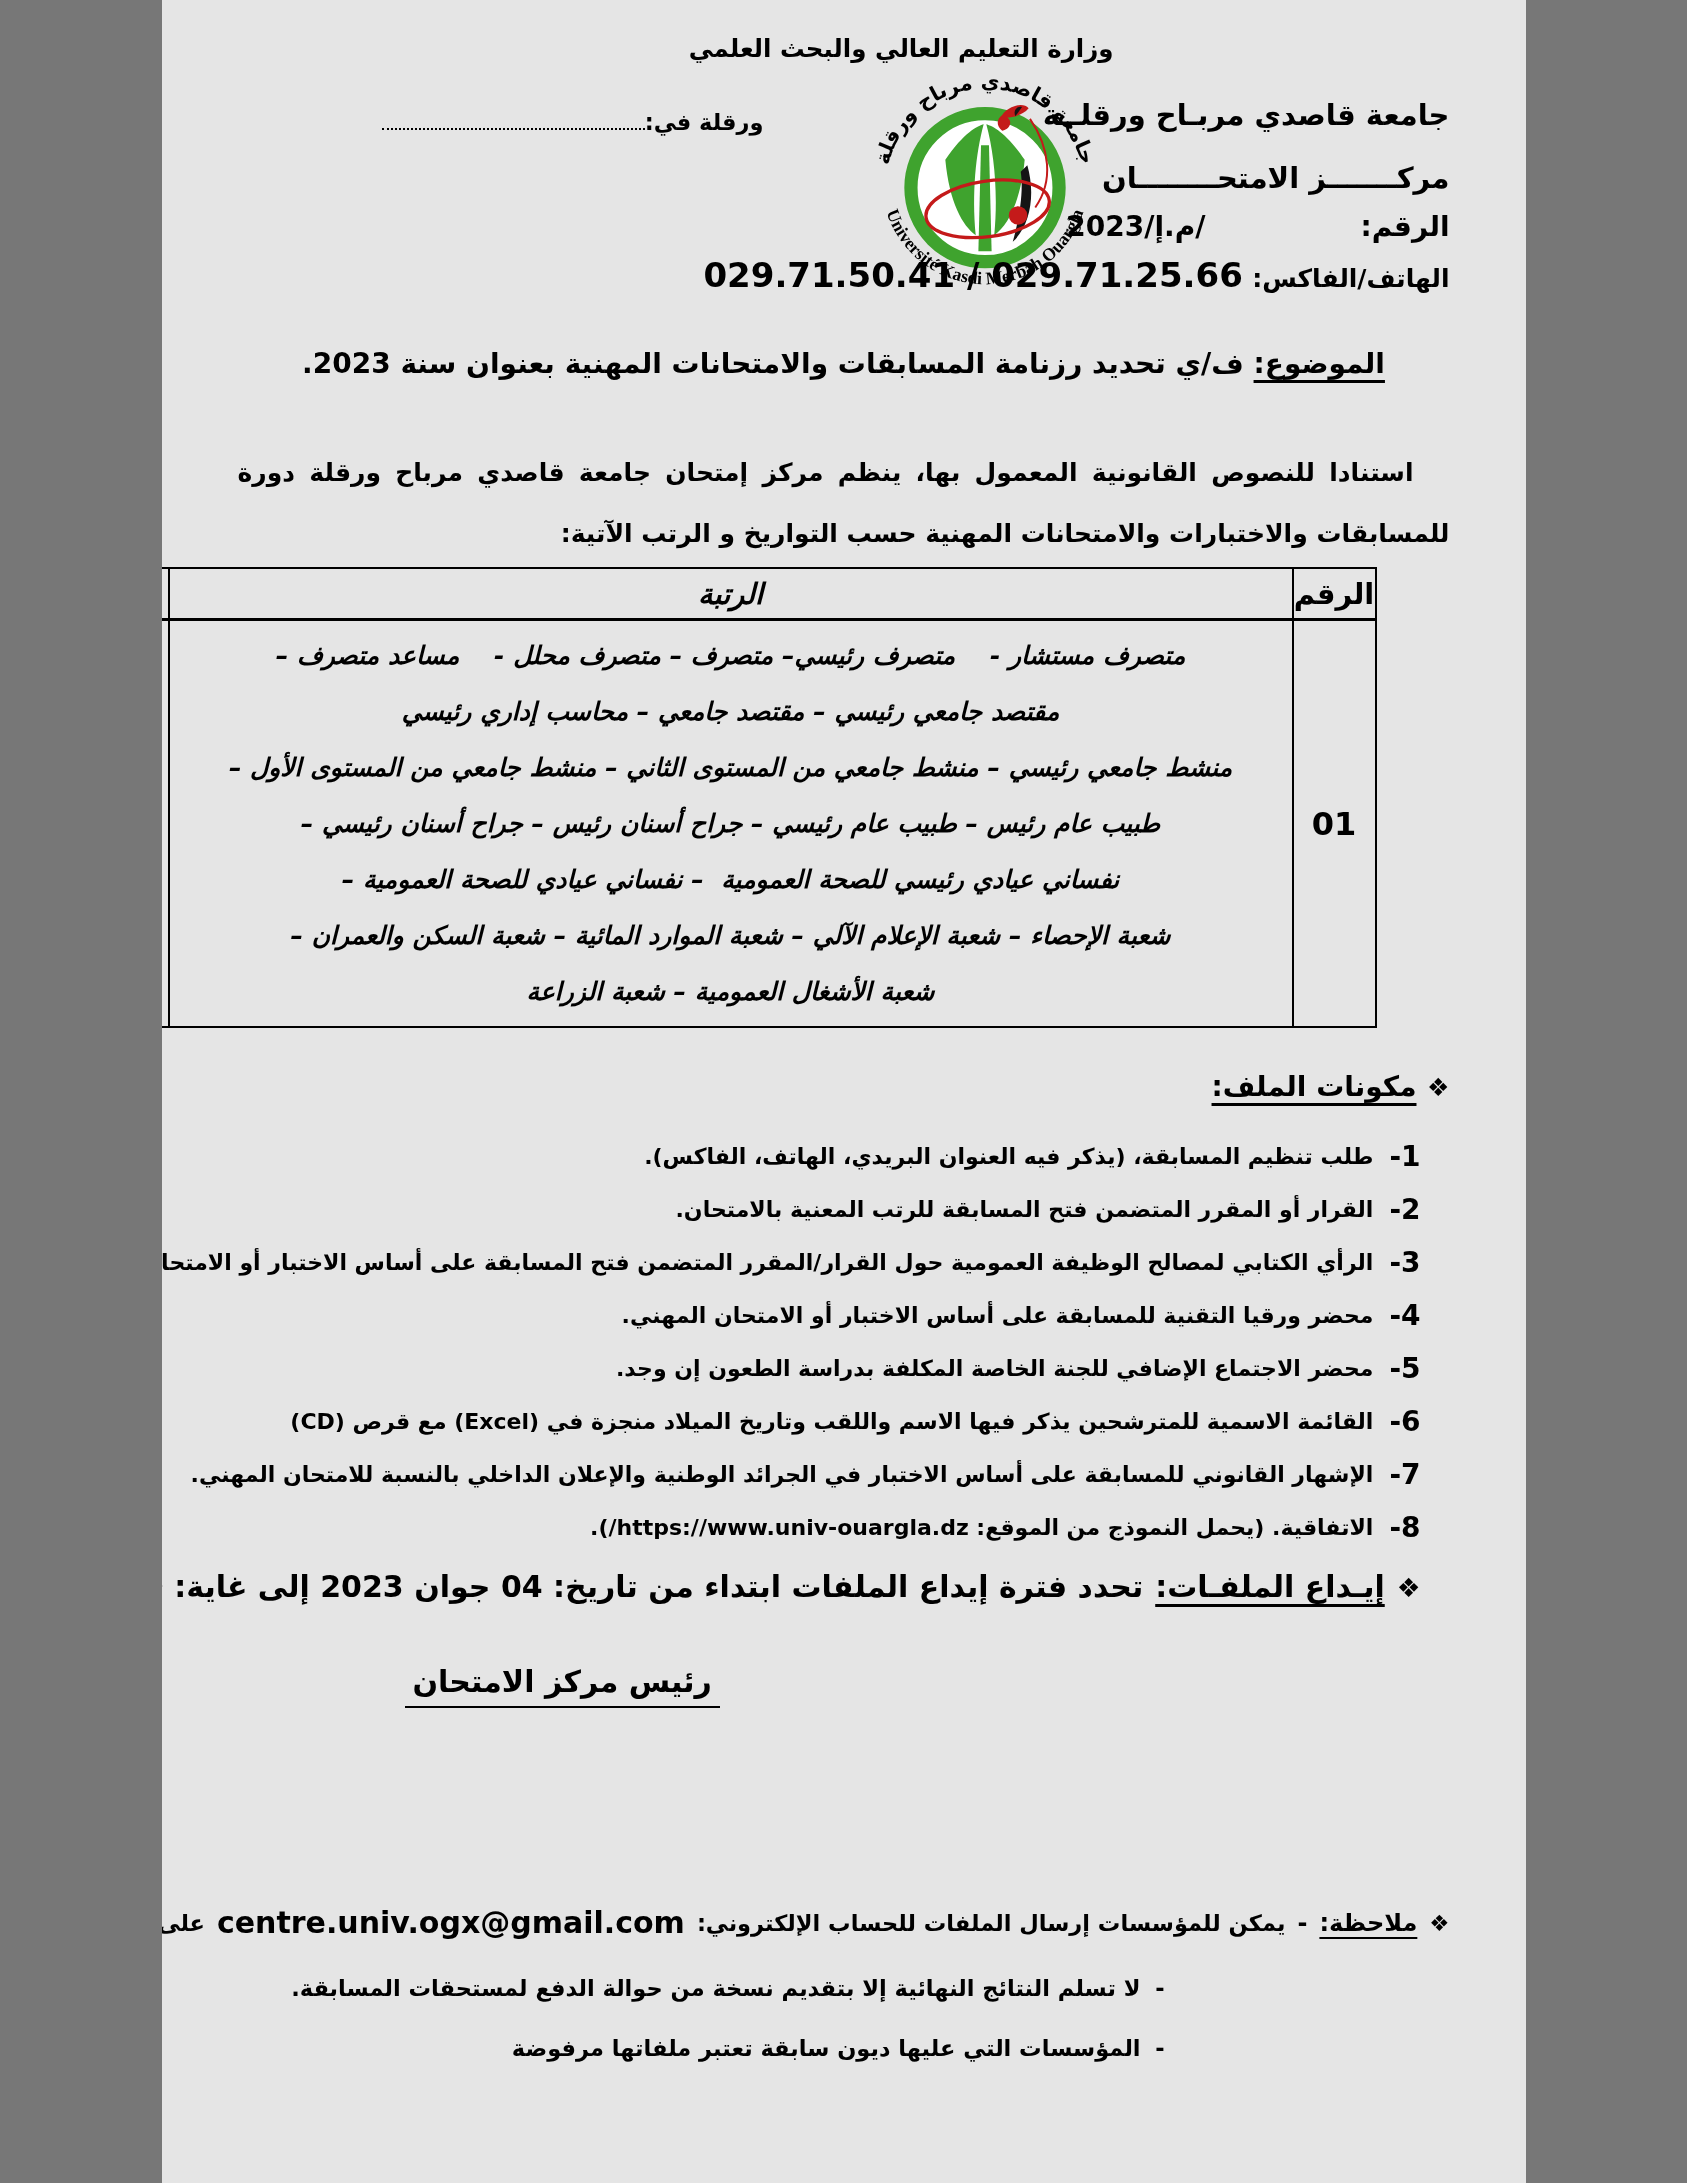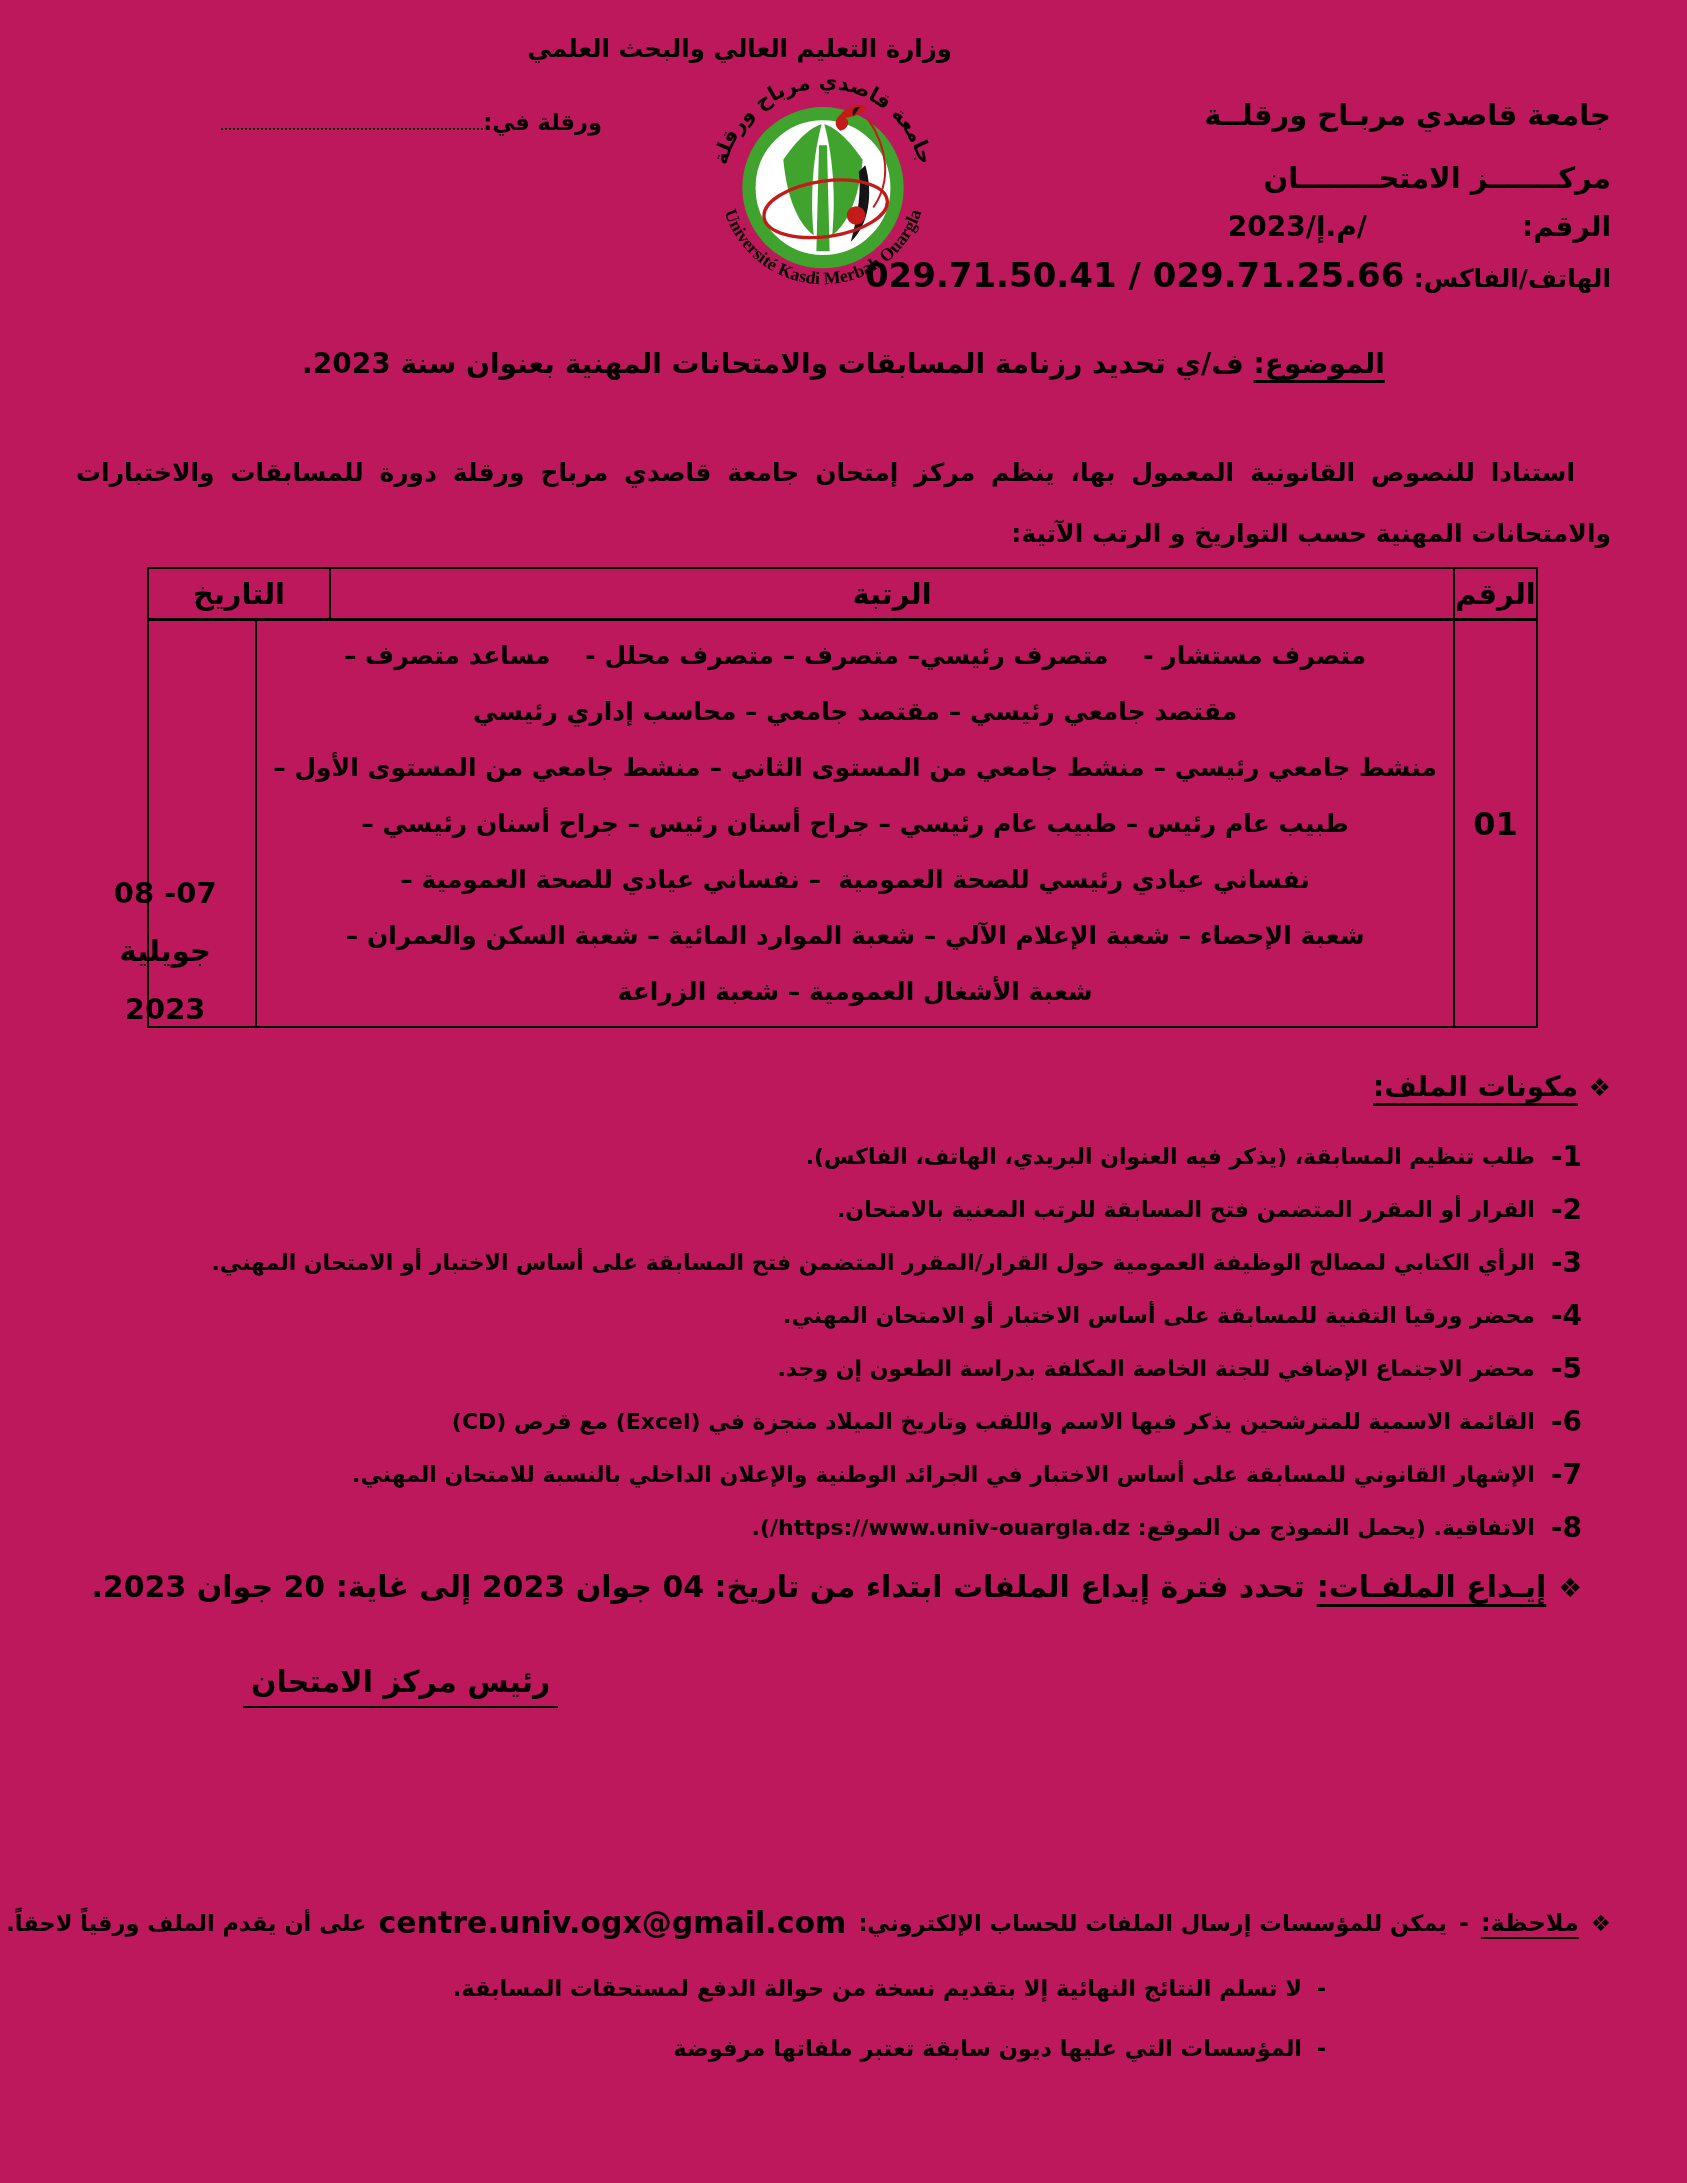--- a/index.html
+++ b/index.html
@@ -1,19 +1,19 @@
 <!DOCTYPE html>
 <html lang="ar" dir="rtl" style="font-size:10.6px"><head>
 <meta charset="utf-8">
 <style>
   * { margin:0; padding:0; box-sizing:border-box; }
   body { background:#777; font-family:"DejaVu Sans", sans-serif; }
   .page {
-    position:relative; width:1687px; height:2183px; margin:0 auto;
-    background:#be185d; color:#000; direction:rtl; overflow:hidden;
+    position:relative; width:1364px; height:2183px; margin:0 auto;
+    background:#e5e5e5; color:#000; direction:rtl; overflow:hidden;
   }
   .abs { position:absolute; }
   .nowrap { white-space:nowrap; }
 
   
   .ministry { top:34px; left:582px; width:370px; text-align:center;
               font-size:24.5px; font-weight:bold; white-space:nowrap; }
   .hdr-right { right:76px; text-align:right; }
   .university { top:98px; font-size:29px; font-weight:bold; }
   .exam-center { top:161px; font-size:29px; font-weight:bold; }
@@ -38,21 +38,21 @@
            line-height:61px; text-align:justify; text-indent:36px; }
 
   
   .doc-table { top:567px; right:149px; width:1391px; border:2.6px solid #000; }
   .trow { display:grid; grid-template-columns:81px 1fr 180px; }
   .thead .cell { border-bottom:3.3px solid #000; height:52px; display:flex;
                  align-items:center; justify-content:center;
                  font-size:29px; font-weight:bold; }
   .tbody .cell { min-height:405px; }
   .cell + .cell { border-left:0; }
-  .trow .cell:nth-child(2) { border-right:2px solid #000; border-left:2px solid #000; }
+  .trow .cell:nth-child(2) { border-right:2px solid #000; border-left:2px solid #000;font-style:italic; }
   .cell-num { display:flex; align-items:center; justify-content:center;
               font-size:32px; font-weight:bold; }
   .cell-ranks { display:flex; flex-direction:column; justify-content:space-between;
                 text-align:center; padding:6.6px 16px; }
   .rank-line { font-size:25px; font-weight:bold; line-height:56px; white-space:pre; }
   .cell-date { display:flex; flex-direction:column; justify-content:flex-end;
                align-items:center; gap:24px; text-align:center; }
   .date-line { font-size:29px; font-weight:bold; }
 
   

